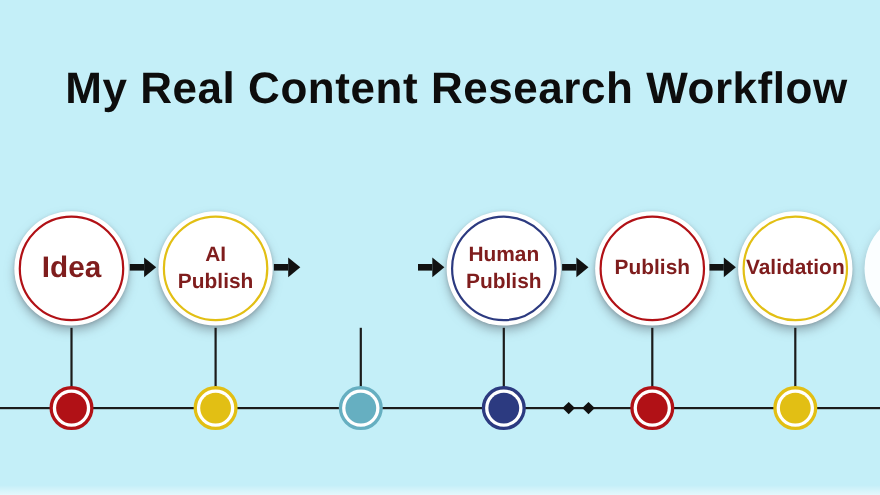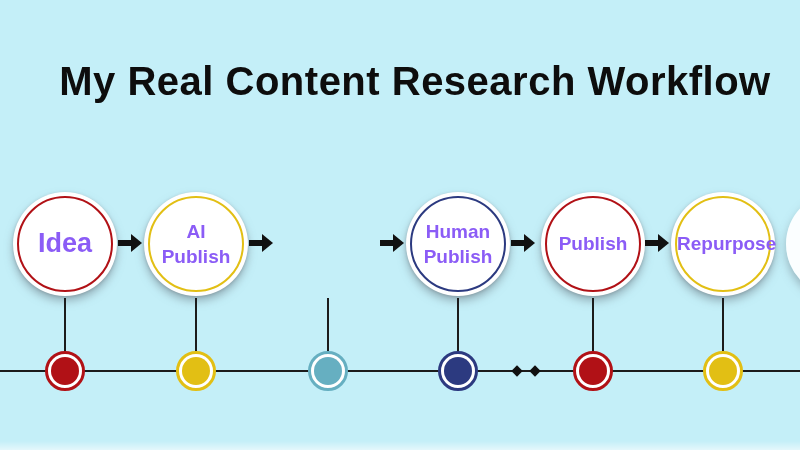--- a/index.html
+++ b/index.html
@@ -24,21 +24,21 @@
     background:#ffffff;
     box-shadow:0 5px 9px rgba(110,125,135,0.55), 0 1px 3px rgba(120,135,145,0.45);
   }
   .ring{
     position:absolute;left:4px;top:4px;right:4px;bottom:4px;
     border:2px solid var(--c,#999);border-radius:50%;
   }
   .step-label{
     position:absolute;left:50%;top:50%;transform:translate(-50%,-50%);
     width:92px;text-align:center;
-    font-size:19px;font-weight:700;color:#8b5cf6;line-height:1.32;
+    font-size:19px;font-weight:700;color:#7f1d1d;line-height:1.32;
   }
   .circle.first .step-label{font-size:27px;width:100px;}
   
   .arrow{
     position:absolute;top:240px;width:13px;height:6px;background:#111;
   }
   .arrow::after{
     content:"";position:absolute;left:13px;top:-6px;
     border-left:11px solid #111;border-top:9px solid transparent;border-bottom:9px solid transparent;
   }
@@ -91,21 +91,21 @@
   <div class="circle cx3" style="--c: #2c3a80;">
     <div class="ring"></div>
     <div class="step-label">Human Publish</div>
   </div>
   <div class="circle cx4" style="--c: #b11116;">
     <div class="ring"></div>
     <div class="step-label">Publish</div>
   </div>
   <div class="circle cx5" style="--c: #e2bf14;">
     <div class="ring"></div>
-    <div class="step-label">Repurpose</div>
+    <div class="step-label">Validation</div>
   </div>
 
   <div class="partial-circle"></div>
 
   <div class="arrow ax0"></div>
   <div class="arrow ax1"></div>
   <div class="arrow ax2"></div>
   <div class="arrow ax3"></div>
   <div class="arrow ax4"></div>
 

